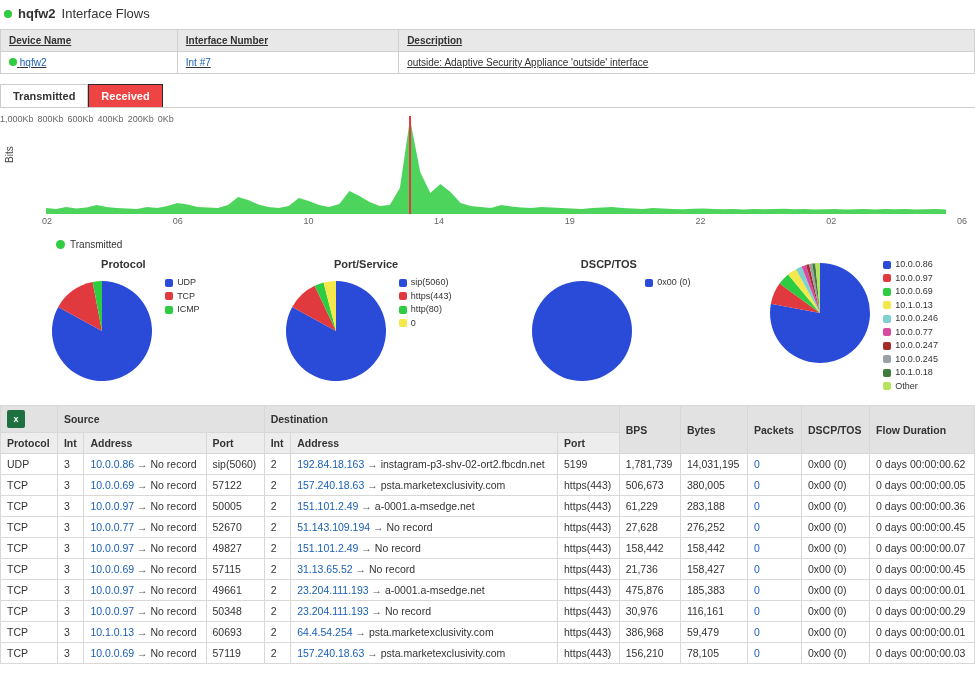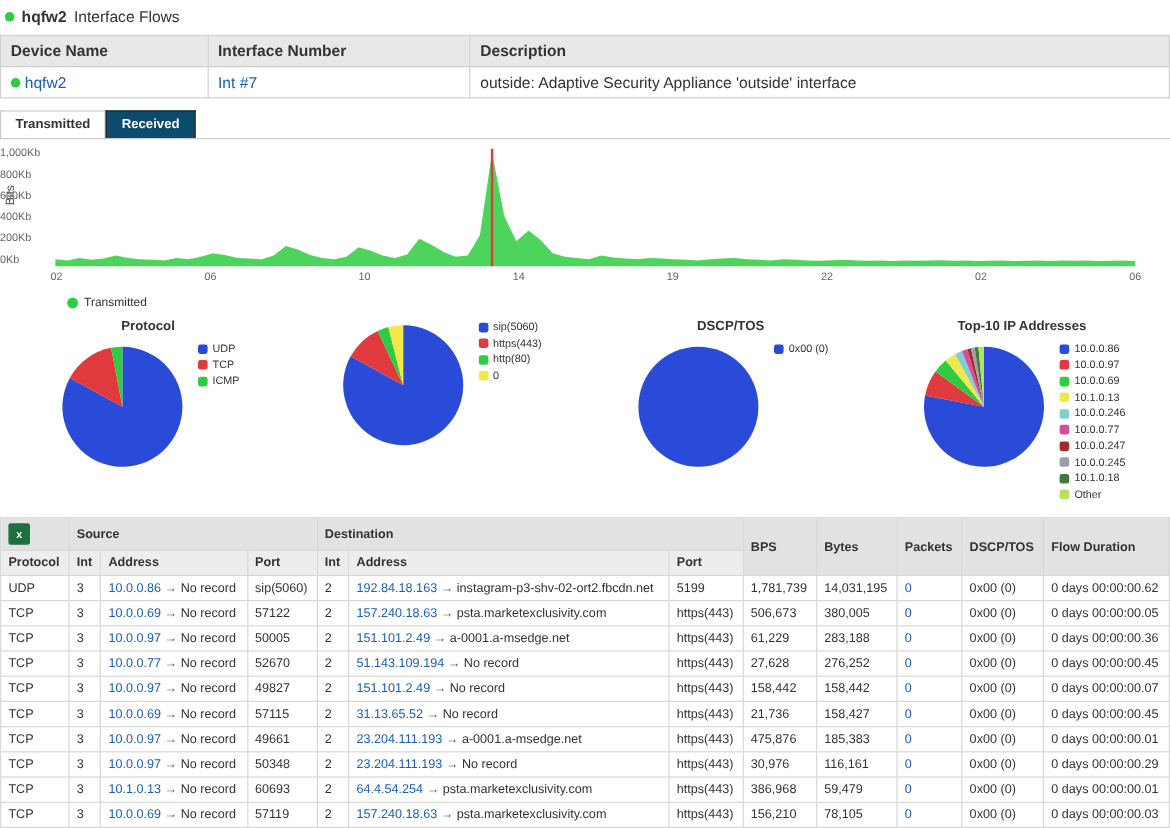--- a/index.html
+++ b/index.html
@@ -1,32 +1,32 @@
 <!DOCTYPE html>
 <html><head>
 <meta charset="utf-8">
 <style>
   * { box-sizing: border-box; margin: 0; padding: 0; }
   body { font-family: Arial, Helvetica, sans-serif; font-size: 11px; color: #333; background: #fff; width: 975px; }
   .page-title { display: flex; align-items: center; gap: 6px; padding: 6px 4px; font-size: 13px; }
   .status-dot { width: 8px; height: 8px; border-radius: 50%; background: #2ecc40; display: inline-block; }
   .page-title b { font-weight: bold; }
   .info-table { width: 100%; border-collapse: collapse; margin-top: 2px; border: 1px solid #d0d0d0; }
-  .info-table th, .info-table td { border: 1px solid #d0d0d0; padding: 5px 8px; text-align: left; font-size: 13px; }
+  .info-table th, .info-table td { border: 1px solid #d0d0d0; padding: 5px 8px; text-align: left; font-size: 10px; text-decoration: underline; }
   .info-table th { background: #e8e8e8; font-weight: bold; }
   .link { color: #1a5fb4; }
   .tabs { display: flex; margin-top: 10px; }
   .tab { padding: 5px 12px; font-size: 11px; border: 1px solid #ccc; border-bottom: none; background: #fff; cursor: pointer; font-weight: bold; }
-  .tab.active { background: #0c4a6e; color: #fff; border-color: #2a2a2a; }
+  .tab.active { background: #ef4444; color: #fff; border-color: #2a2a2a; }
   .chart-area { position: relative; height: 130px; border-top: 1px solid #ccc; padding: 6px 0 0 46px; }
-  .y-axis { position: absolute; left: 0; top: 6px; bottom: 24px; width: 44px; display: flex; flex-direction: column; justify-content: space-between; text-align: left; color: #666; font-size: 9px; }
+  .y-axis { position: absolute; left: 0; top: 6px; bottom: 24px; width: 44px; display: flex; flex-direction: row; justify-content: space-between; text-align: left; color: #666; font-size: 9px; }
   .y-axis span { padding-right: 4px; }
   .y-label { position: absolute; left: 4px; top: 50%; transform: rotate(-90deg) translateX(10px); transform-origin: left top; font-size: 10px; color: #444; }
   .svg-chart { width: 900px; height: 100px; }
-  .x-axis { display: flex; justify-content: space-between; padding: 0 24px 0 0; margin-left: -4px; font-size: 9px; color: #666; align-items: center; }
+  .x-axis { display: flex; justify-content: space-between; padding: 0 8px 0 0; margin-left: -4px; font-size: 9px; color: #666; align-items: center; }
   .legend-line { display: flex; align-items: center; gap: 5px; margin: 2px 0 0 56px; font-size: 10px; }
   .legend-dot { width: 9px; height: 9px; border-radius: 50%; display: inline-block; }
   .pies { display: flex; gap: 4px; justify-content: space-between; padding: 8px 4px; }
   .pie-block { flex: 1; text-align: center; }
   .pie-title { font-size: 11px; font-weight: bold; margin-bottom: 6px; }
   .pie-row { display: flex; align-items: flex-start; gap: 8px; justify-content: center; }
   .pie-svg { width: 110px; height: 110px; flex-shrink: 0; }
   .pie-legend { text-align: left; font-size: 9px; line-height: 1.5; max-width: 100px; }
   .pie-legend div { display: flex; align-items: center; gap: 4px; white-space: nowrap; }
   .sq { width: 8px; height: 8px; display: inline-block; border-radius: 2px; flex-shrink: 0; }
@@ -117,20 +117,21 @@
             <span>TCP</span>
           </div>
           <div>
             <span class="sq" style="background: rgb(46, 204, 64);"></span>
             <span>ICMP</span>
           </div>
         </div>
       </div>
     </div>
     <div class="pie-block">
+      <div class="pie-title">Port/Service</div>
       <div class="pie-row">
         <svg class="pie-svg" viewBox="-55 -55 110 110">
           <path d="M0,0 L3.061616997868383e-15,-50 A50,50 0 1 1 -43.815334002193175,-24.08768370508577 Z" fill="#2a4bd7"></path>
           <path d="M0,0 L-43.815334002193175,-24.08768370508577 A50,50 0 0 1 -21.288964578253648,-45.24135262330097 Z" fill="#e03a3e"></path>
           <path d="M0,0 L-21.288964578253648,-45.24135262330097 A50,50 0 0 1 -12.434494358242722,-48.42915805643156 Z" fill="#2ecc40"></path>
           <path d="M0,0 L-12.434494358242722,-48.42915805643156 A50,50 0 0 1 -9.184850993605149e-15,-50 Z" fill="#f4e74a"></path>
         </svg>
         <div class="pie-legend">
           <div>
             <span class="sq" style="background: rgb(42, 75, 215);"></span>
@@ -159,21 +160,20 @@
         </svg>
         <div class="pie-legend">
           <div>
             <span class="sq" style="background: rgb(42, 75, 215);"></span>
             <span>0x00 (0)</span>
           </div>
         </div>
       </div>
     </div>
     <div class="pie-block">
-      <div class="pie-title">Top-10 IP Addresses</div>
       <div class="pie-row">
         <svg class="pie-svg" viewBox="-55 -55 110 110">
           <path d="M0,0 L3.061616997868383e-15,-50 A50,50 0 1 1 -49.11436253643443,-9.369065729286238 Z" fill="#2a4bd7"></path>
           <path d="M0,0 L-49.11436253643443,-9.369065729286238 A50,50 0 0 1 -40.45084971874738,-29.38926261462365 Z" fill="#e03a3e"></path>
           <path d="M0,0 L-40.45084971874738,-29.38926261462365 A50,50 0 0 1 -31.871199487434478,-38.52566213878947 Z" fill="#2ecc40"></path>
           <path d="M0,0 L-31.871199487434478,-38.52566213878947 A50,50 0 0 1 -24.087683705085762,-43.81533400219318 Z" fill="#f4e74a"></path>
           <path d="M0,0 L-24.087683705085762,-43.81533400219318 A50,50 0 0 1 -18.40622763423389,-46.488824294412574 Z" fill="#7fd0d0"></path>
           <path d="M0,0 L-18.40622763423389,-46.488824294412574 A50,50 0 0 1 -13.94955530196148,-48.014684283847146 Z" fill="#d94b9f"></path>
           <path d="M0,0 L-13.94955530196148,-48.014684283847146 A50,50 0 0 1 -10.907162069827118,-48.79583809693737 Z" fill="#a52a2a"></path>
           <path d="M0,0 L-10.907162069827118,-48.79583809693737 A50,50 0 0 1 -7.821723252011509,-49.3844170297569 Z" fill="#9aa0a6"></path>

